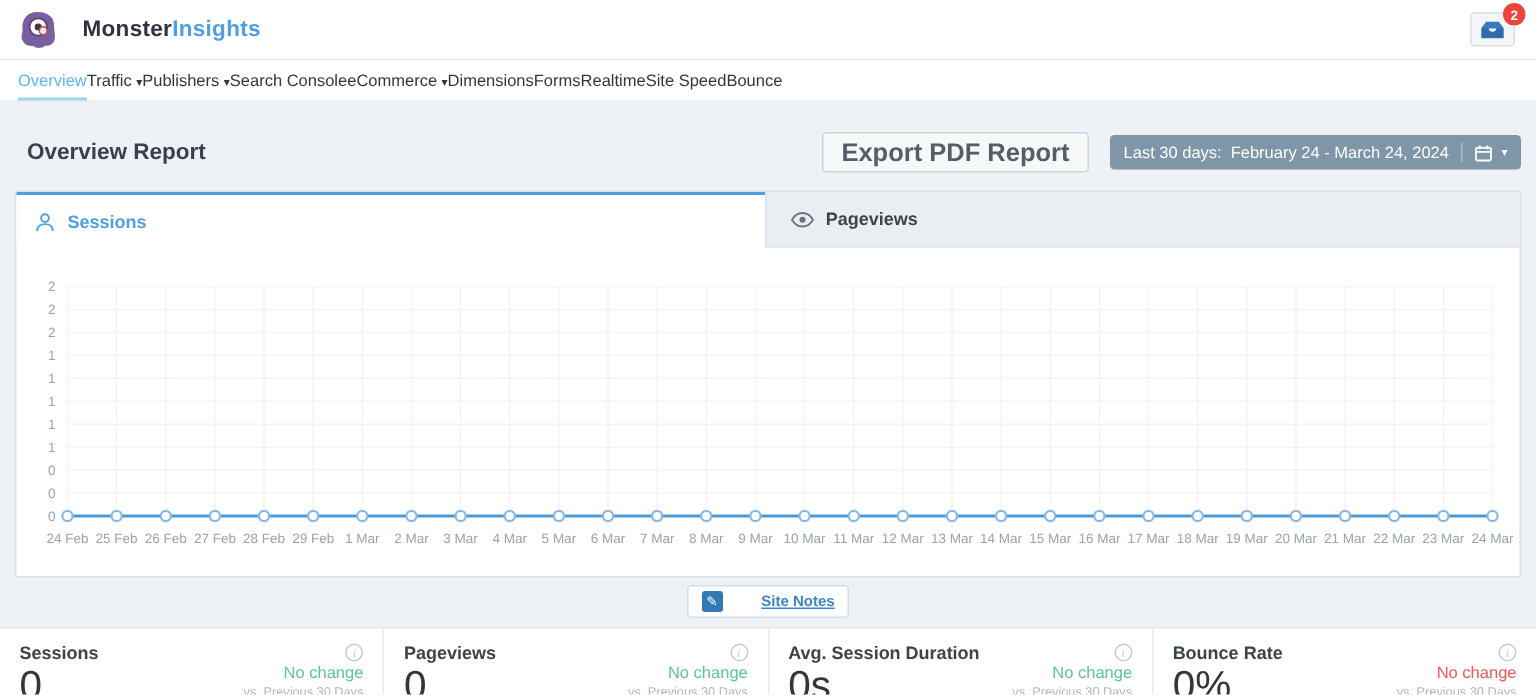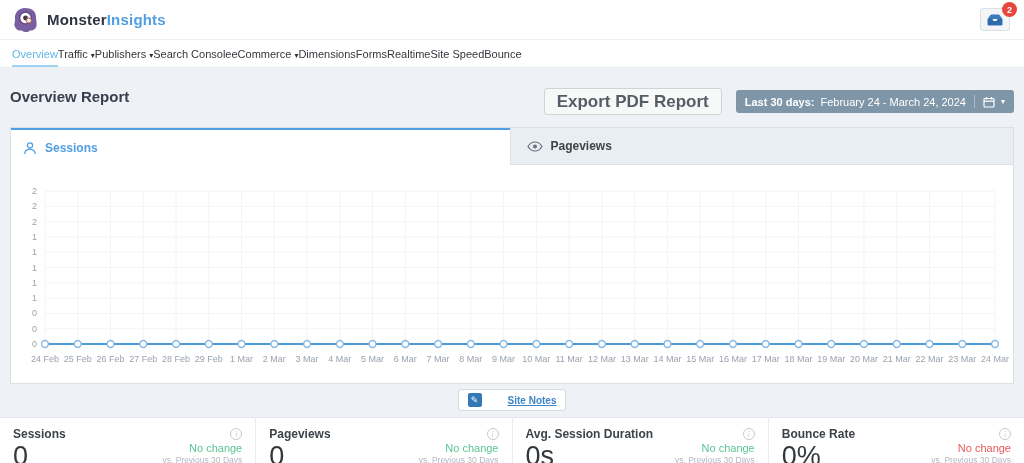--- a/index.html
+++ b/index.html
@@ -2,51 +2,51 @@
 <html style="--brand_dark: #2d3340; --accent_blue: #509fe2; --nav_active: #5fb6e9; --brand_purple: #7a5fa0; --chart_line: #4d9bd6; --marker_stroke: #8abae4; --grid_line: #f3f4f7; --axis_label: #9aa3af; --green: #5bc495; --red: #eb5757; --date_button_bg: #7f96a8; --page_bg: #eef1f6; --notification_badge: #e8453c;"><head>
 <meta charset="utf-8">
 <style>
   * { margin:0; padding:0; box-sizing:border-box; }
   html,body { width:1024px; height:463px; overflow:hidden; background:var(--page_bg,#eef1f6);
     font-family:"Liberation Sans", sans-serif; }
 
   
   .topbar { height:40px; background:#fff; display:flex; align-items:center;
     justify-content:space-between; padding:0 14px 0 12px; border-bottom:1px solid #f0f0f0;}
-  .brand { display:flex; align-items:center; gap:8px; }
+  .brand { display:flex; align-items:center; gap:16px; }
   .brand-text { font-size:15px; font-weight:bold; letter-spacing:.2px;}
   .brand-text .m { color:var(--brand_dark,#2d3340); }
   .brand-text .i { color:var(--accent_blue,#509fe2); }
   .notif-btn { position:relative; width:30px; height:23px; background:#f3f5f7;
     border:1px solid #d9dfe4; border-radius:3px; display:flex; align-items:center;
     justify-content:center; cursor:pointer; }
   .notif-badge { position:absolute; top:-7px; right:-8px; min-width:15px; height:15px;
     background:var(--notification_badge,#e8453c); color:#fff; border-radius:50%;
     font-size:9px; font-weight:bold; display:flex; align-items:center; justify-content:center;}
 
   
   .navbar { background:#fff; padding:0 12px; display:flex; align-items:flex-end;
     height:28px; border-bottom:1px solid #e9edf1; }
   .nav-item { font-size:11px; color:#32373c; text-decoration:none; padding-bottom:7px;
     cursor:pointer; white-space:nowrap; }
   .nav-item.active { color:var(--nav_active,#5fb6e9); border-bottom:2px solid #9ed2f1; padding-bottom:5px;}
   .nav-item .caret { font-size:8px; color:#32373c; margin-left:3px; }
 
   
-  .report-row { display:flex; justify-content:space-between;
-    padding:20px 10px 12px 10px; }
+  .report-row { display:flex; align-items:center; justify-content:space-between;
+    padding:20px 10px 12px 18px; }
   .report-title { font-size:15px; font-weight:bold; color:#393f4c; }
   .report-actions { display:flex; gap:14px; align-items:center; }
   .export-btn { height:27px; padding:0 12px; background:#f7f8f8; border:1px solid #cfd4d9;
     border-radius:3px; font-size:17px; font-weight:bold; color:#555d66; cursor:pointer;
     font-family:"Liberation Sans",sans-serif;}
   .date-btn { height:23px; background:var(--date_button_bg,#7f96a8); border:none; border-radius:3px;
     color:#fff; font-size:11px; display:flex; align-items:center; gap:6px; padding:0 9px;
     cursor:pointer; font-family:"Liberation Sans",sans-serif;}
-  .date-btn b { font-weight:bold; }
+  .date-btn b { font-weight:normal; }
   .date-btn .sep { width:1px; height:13px; background:rgba(255,255,255,.35); margin:0 2px;}
   .date-btn .caret { font-size:8px; }
 
   
   .chart-card { margin:0 10px; background:#fff; border:1px solid #dbe1e7; }
   .tabbar { display:flex; height:37px; }
   .tab { display:flex; align-items:center; gap:8px; font-size:12px; font-weight:bold;
     cursor:pointer; }
   .tab-sessions { flex:1; padding-left:12px; background:#fff; border-top:2px solid var(--accent_blue,#509fe2);
     color:var(--accent_blue,#509fe2); }

